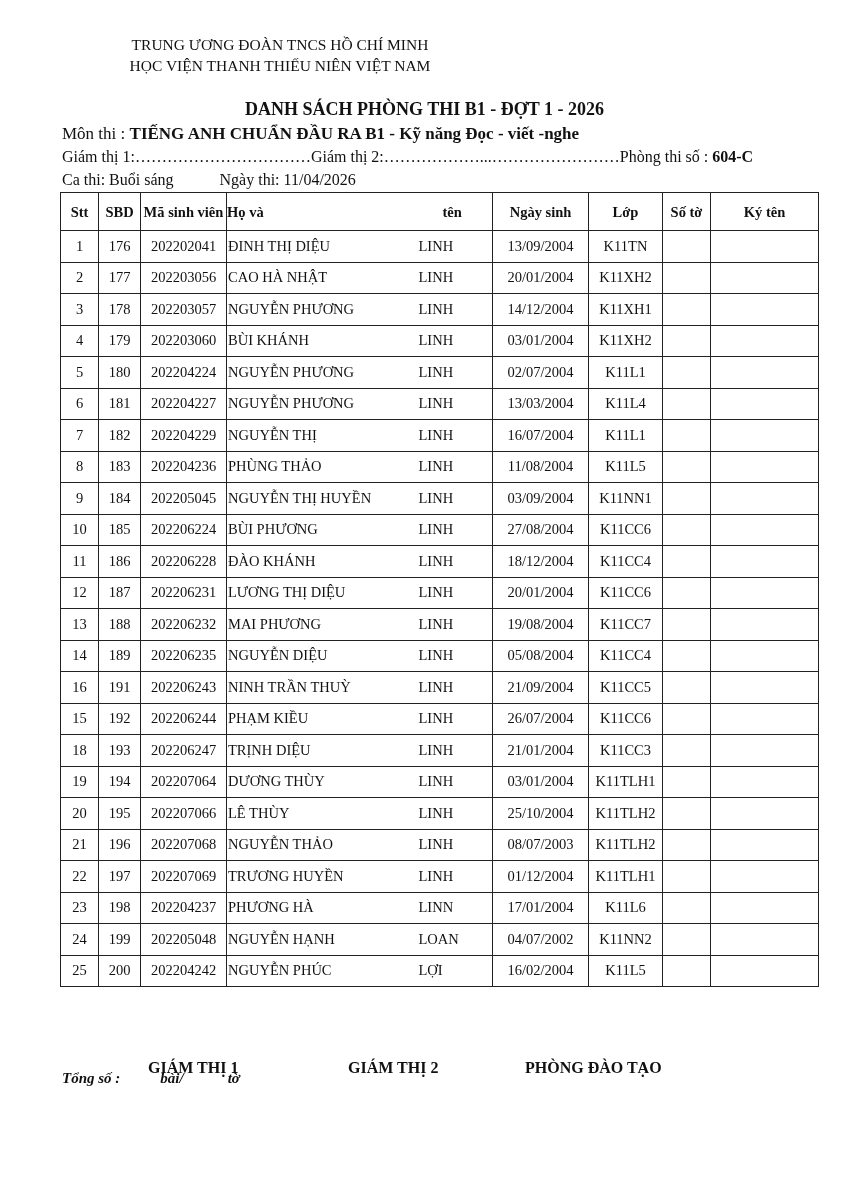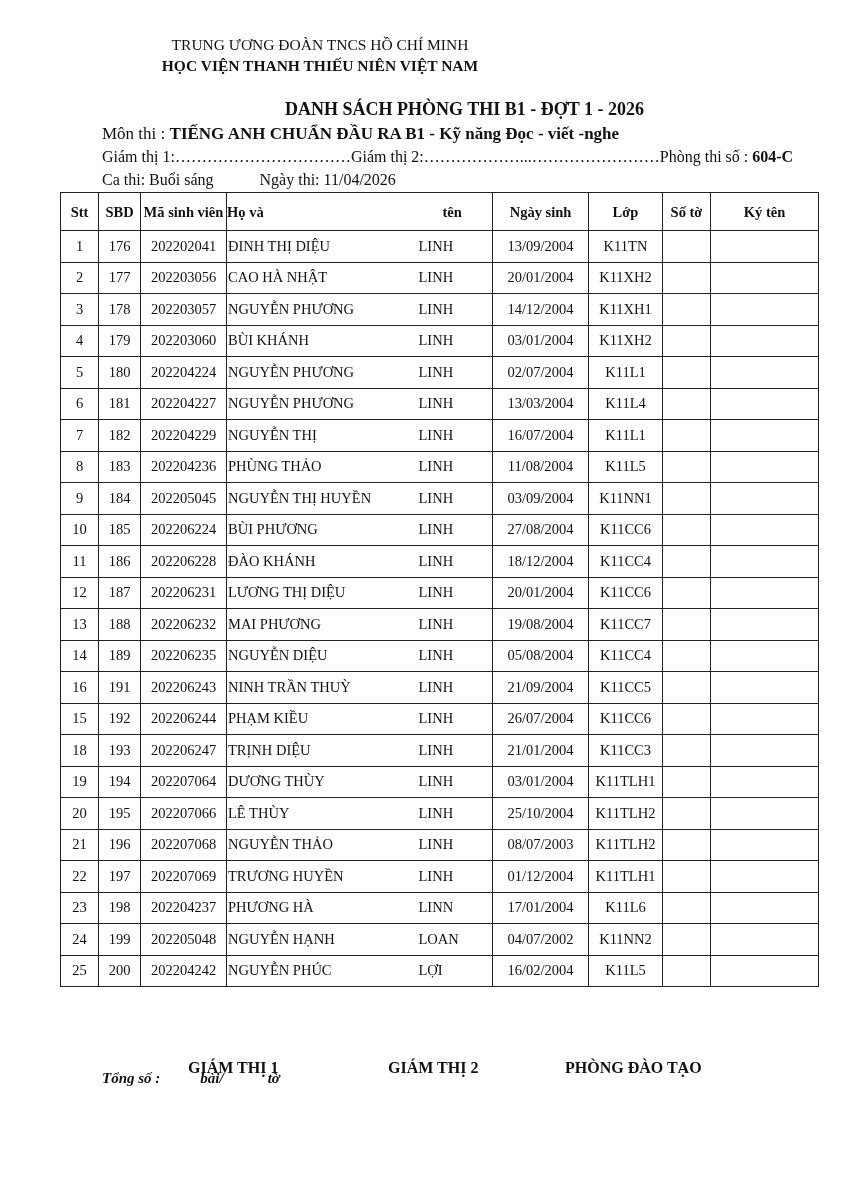--- a/index.html
+++ b/index.html
@@ -1,19 +1,19 @@
 <!DOCTYPE html>
 <html><head>
 <meta charset="utf-8">
 <style>
   html,body{margin:0;padding:0;background:#fff;}
   body{width:849px;height:1200px;position:relative;font-family:"Liberation Serif","DejaVu Serif",serif;color:#111;}
-  .abs{position:absolute;margin-left:40px;}
+  .abs{position:absolute;}
   .org1{left:0;width:560px;top:36px;text-align:center;font-size:15.5px;}
-  .org2{left:0;width:560px;top:57px;text-align:center;font-size:15.5px;font-weight:bold;}
+  .org2{left:0;width:560px;top:57px;text-align:center;font-size:15.5px;font-weight:normal;}
   .title{left:0;width:849px;top:99px;text-align:center;font-size:18px;font-weight:bold;}
   .subj{left:62px;top:124px;font-size:17px;}
   .subj b{font-weight:bold;}
   .proc{left:62px;top:148px;font-size:16px;white-space:nowrap;}
   .proc .small{font-size:16px;}
   .proc b{font-weight:bold;font-size:16px;}
   .sess{left:62px;top:171px;font-size:16px;white-space:nowrap;}
   .sess .date{margin-left:46px;}
   table{position:absolute;left:60px;top:192px;border-collapse:collapse;width:758px;table-layout:fixed;font-size:14.5px;}
   td,th{border:1.5px solid #222;padding:0;text-align:center;height:30.5px;}

